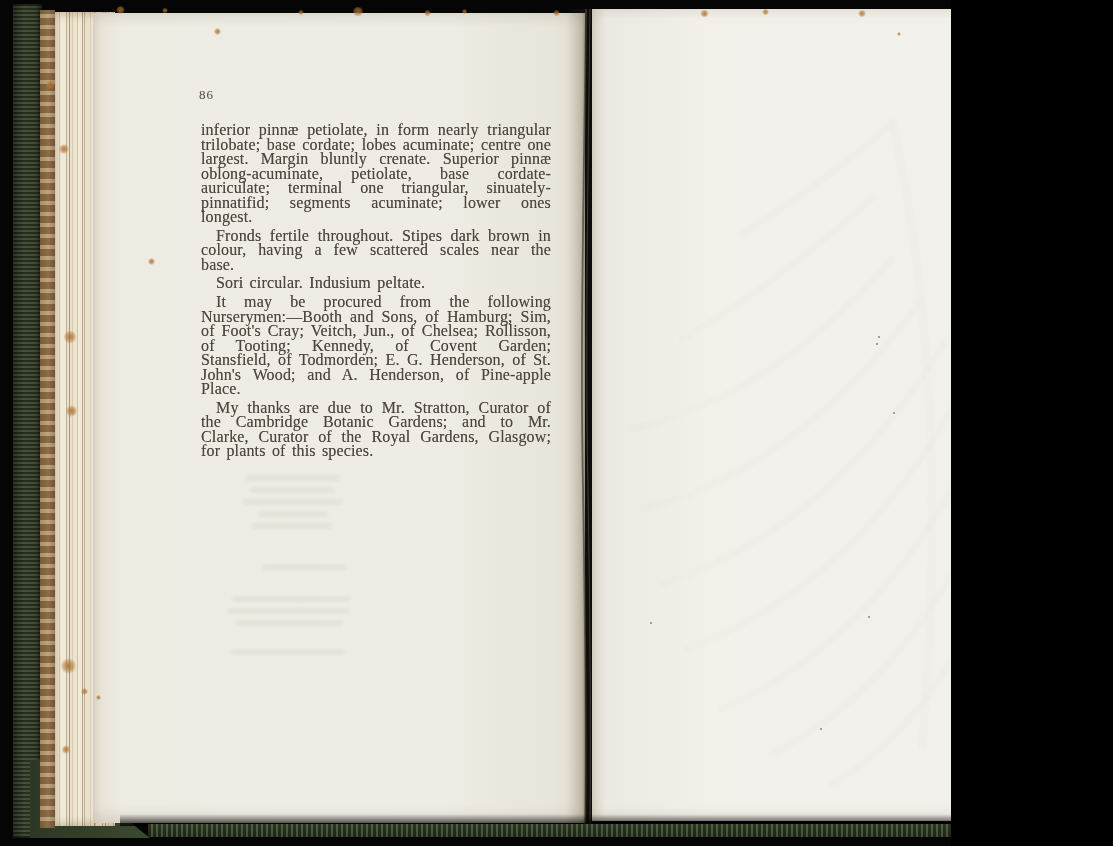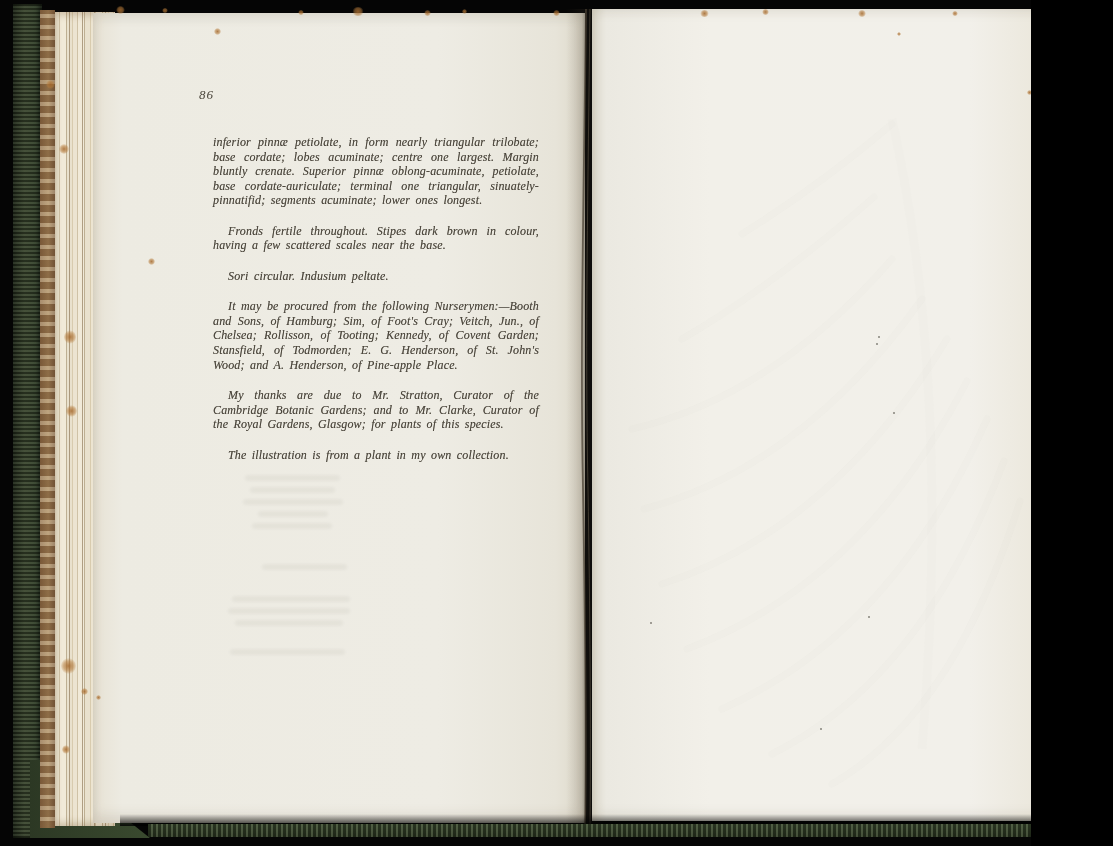--- a/index.html
+++ b/index.html
@@ -1,17 +1,17 @@
 <!DOCTYPE html>
 <html><head>
 <meta charset="utf-8">
 <style>
   html,body{margin:0;padding:0;background:#000;}
-  .scene{position:relative;width:1031px;height:846px;background:#050505;overflow:hidden;
-         font-family:"Liberation Serif","DejaVu Serif",serif;font-style:italic;}
+  .scene{position:relative;width:951px;height:846px;background:#050505;overflow:hidden;
+         font-family:"Liberation Serif","DejaVu Serif",serif;}
 
   
   .cover-left{position:absolute;left:13px;top:4px;width:29px;height:834px;
     background:
       repeating-linear-gradient(0deg, rgba(0,0,0,.35) 0 2px, rgba(255,255,255,.05) 2px 4px),
       linear-gradient(90deg,#222b1c,#3c482f 40%,#31402a);
     box-shadow:inset -3px 0 5px rgba(0,0,0,.6);}
   .cover-left-wedge{position:absolute;left:30px;top:760px;width:120px;height:78px;
     background:linear-gradient(90deg,#2c3824,#3a4a2f);
     clip-path:polygon(0 0,18% 0,100% 100%,0 100%);}
@@ -61,21 +61,21 @@
     background:
       repeating-linear-gradient(90deg, rgba(0,0,0,.3) 0 3px, rgba(220,230,200,.14) 3px 5px),
       linear-gradient(180deg,#3b4a2f,#2a3621);}
 
   
   .textblock{position:absolute;left:104px;top:72px;width:358px;color:#4b463c;}
   .headrow{position:relative;height:34px;font-size:11.5px;letter-spacing:1px;}
   .pagenum{position:absolute;left:2px;top:2px;font-size:13px;letter-spacing:1px;}
   .runhead{position:absolute;left:0;right:0;top:3px;text-align:center;font-size:10.5px;
            letter-spacing:2.2px;word-spacing:4px;color:#4e4940;}
-  .body p{margin:16px;font-size:12px;line-height:14.55px;text-align:justify;
+  .body p{margin:4px;font-size:16px;line-height:14.55px;text-align:justify;
           word-spacing:2.2px;letter-spacing:.15px;
           text-shadow:0 0 .6px rgba(75,70,60,.55);}
   .body p.ind{text-indent:15px;}
 
   
   .fox{position:absolute;border-radius:50%;
        background:radial-gradient(circle,rgba(165,105,45,.85) 0%,rgba(180,122,58,.55) 45%,rgba(190,140,80,0) 75%);}
   .speck{position:absolute;width:2px;height:2px;border-radius:50%;background:rgba(60,58,50,.6);}
   .ghost{position:absolute;height:6px;border-radius:3px;background:rgba(110,108,96,.45);
          filter:blur(1.6px);opacity:.16;}
@@ -101,21 +101,20 @@
     <div class="textblock">
       <div class="headrow">
         <span class="pagenum">86</span>
       </div>
       <div class="body">
         <p>inferior pinnæ petiolate, in form nearly triangular trilobate; base cordate; lobes acuminate; centre one largest.  Margin bluntly crenate.   Superior pinnæ oblong-acuminate, petiolate, base cordate-auriculate; terminal one triangular, sinuately-pinnatifid; segments acuminate; lower ones longest.</p>
         <p class="ind">Fronds fertile throughout.  Stipes dark brown in colour, having a few scattered scales near the base.</p>
         <p class="ind">Sori circular.  Indusium peltate.</p>
         <p class="ind">It may be procured from the following Nurserymen:—Booth and Sons, of Hamburg; Sim, of Foot's Cray; Veitch, Jun., of Chelsea; Rollisson, of Tooting; Kennedy, of Covent Garden; Stansfield, of Todmorden; E. G. Henderson, of St. John's Wood; and A. Henderson, of Pine-apple Place.</p>
         <p class="ind">My thanks are due to Mr. Stratton, Curator of the Cambridge Botanic Gardens; and to Mr. Clarke, Curator of the Royal Gardens, Glasgow; for plants of this species.</p>
-        <p class="ind">The illustration is from a plant in my own collection.</p>
       </div>
     </div>
 
     <div class="ghost" style="left:152px;top:462px;width:95px"></div>
     <div class="ghost" style="left:157px;top:474px;width:85px"></div>
     <div class="ghost" style="left:150px;top:486px;width:100px"></div>
     <div class="ghost" style="left:165px;top:498px;width:70px"></div>
     <div class="ghost" style="left:159px;top:510px;width:80px"></div>
     <div class="ghost" style="left:169px;top:551px;width:85px"></div>
     <div class="ghost" style="left:139px;top:583px;width:118px"></div>

